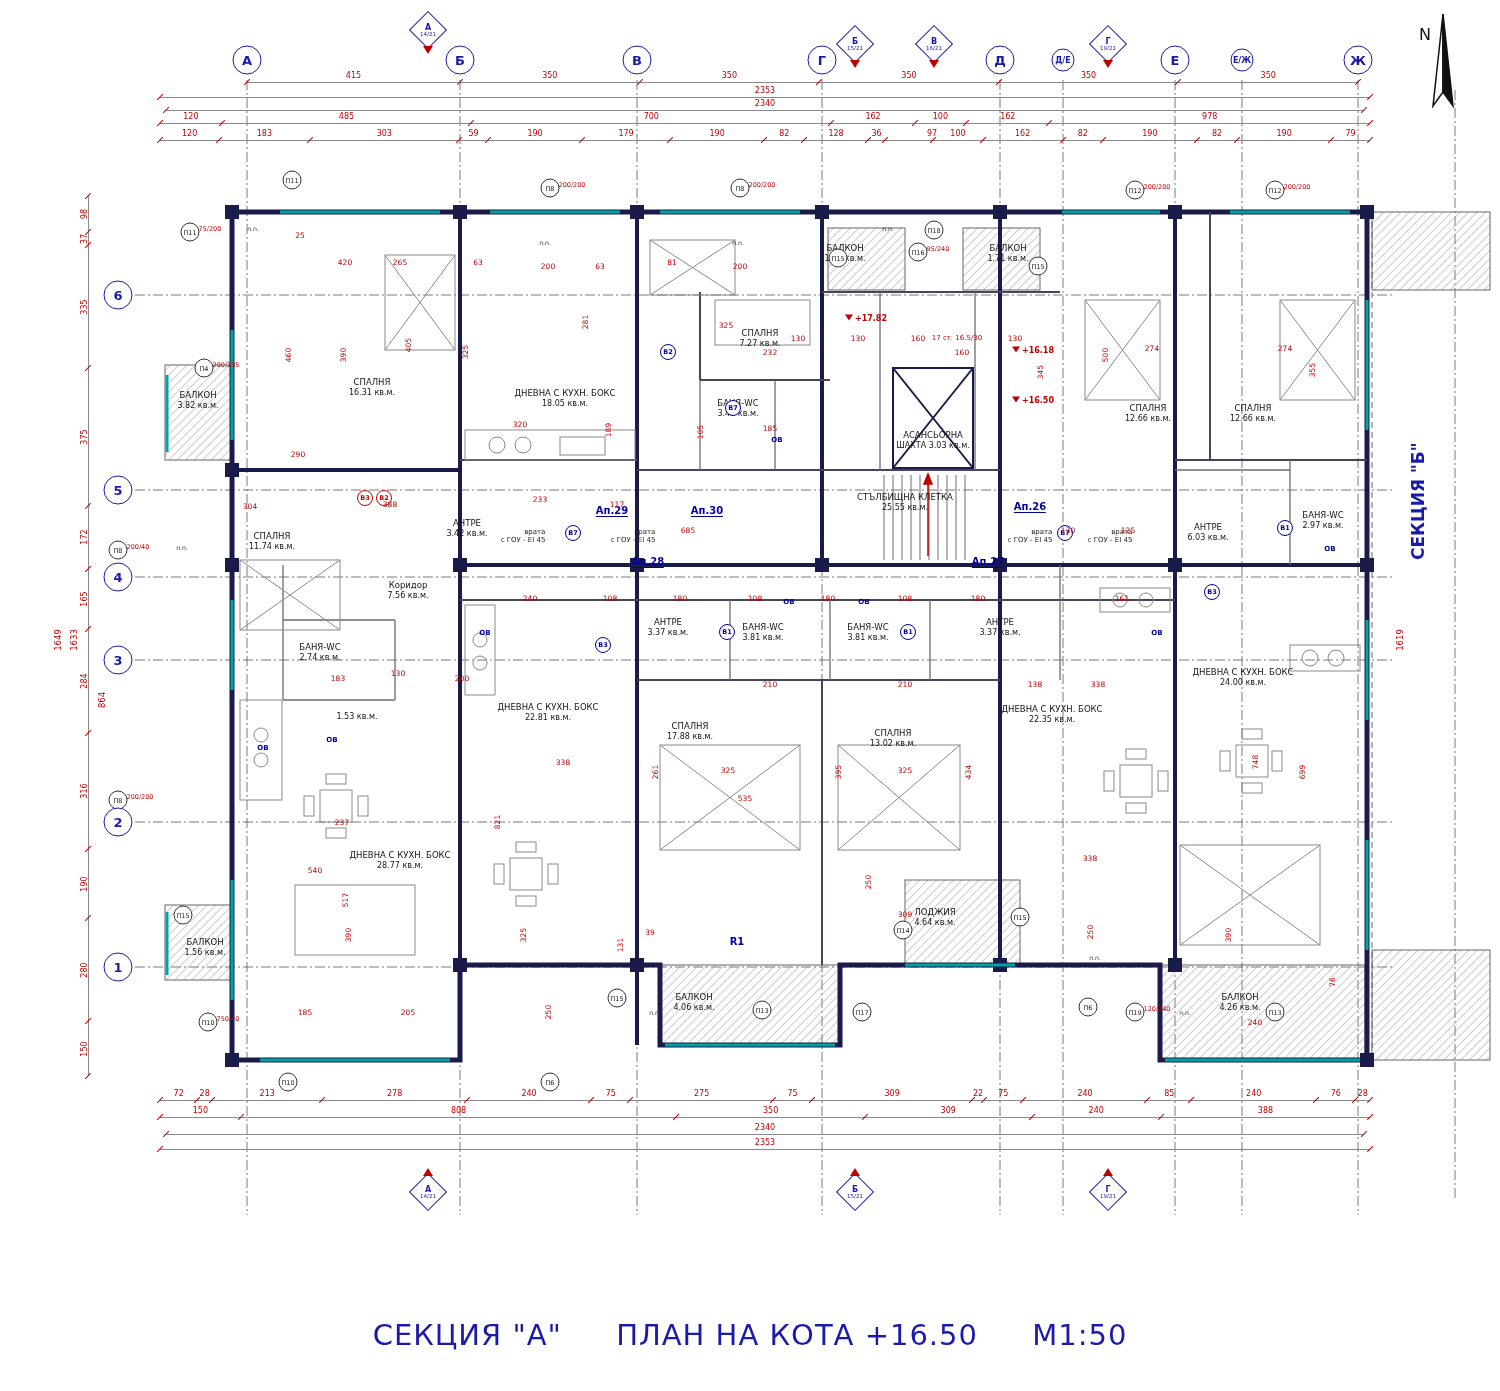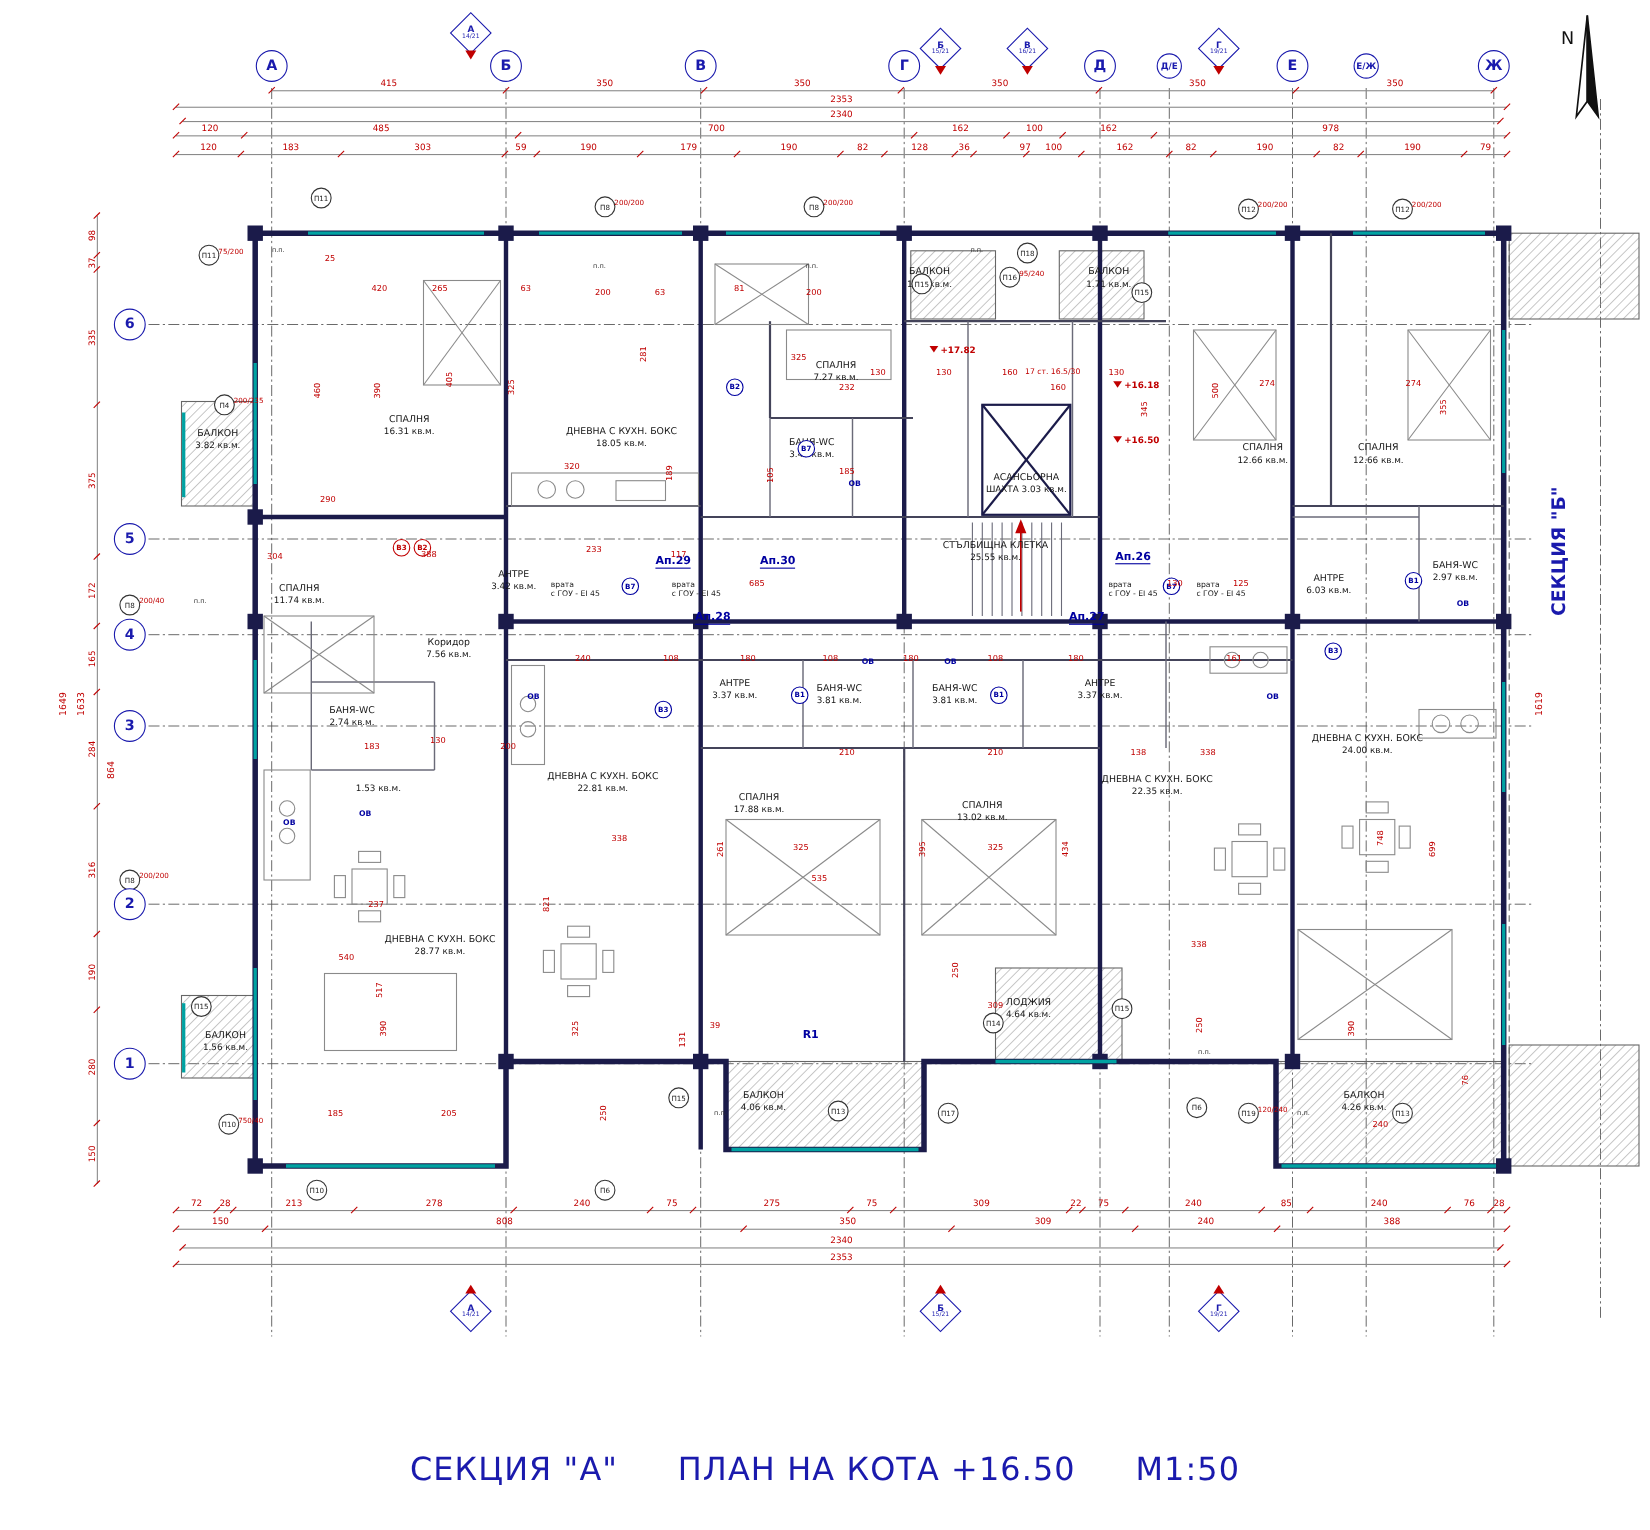--- a/index.html
+++ b/index.html
@@ -4,21 +4,21 @@
 <style>
   html,body{margin:0;padding:0;background:#fff;}
   body{font-family:"DejaVu Sans",sans-serif;}
   #canvas{position:relative;width:1500px;height:1391px;background:#fff;overflow:hidden;}
   #plan-svg{position:absolute;left:0;top:0;z-index:1;}
   #labels{position:absolute;left:0;top:0;width:100%;height:100%;z-index:3;}
   .room{position:absolute;transform:translate(-50%,-50%);text-align:center;line-height:1.15;pointer-events:none;}
   .room .rn{font-size:8.5px;color:#151515;white-space:nowrap;}
   .room .ra{font-size:8px;color:#151515;white-space:nowrap;}
   .apt{position:absolute;transform:translate(-50%,-50%);font-size:10px;font-weight:bold;color:#0000a0;border-bottom:1px solid #0000a0;white-space:nowrap;}
-  .note{position:absolute;transform:translate(-50%,-50%);font-size:7px;color:#222;white-space:pre-line;text-align:left;line-height:1.2;}
+  .note{position:absolute;transform:translate(-50%,-50%);font-size:7px;color:#222;white-space:pre-line;text-align:right;line-height:1.2;}
   .note.red{color:#c00000;}
   .note.blue{color:#0000a0;font-size:10px;font-weight:bold;}
   .lvl{position:absolute;transform:translate(-50%,-50%);font-size:8px;font-weight:bold;color:#c00000;white-space:nowrap;}
   .lvl::before{content:"";display:inline-block;width:0;height:0;border-left:4px solid transparent;border-right:4px solid transparent;border-top:6px solid #c00000;margin-right:2px;}
   .pan{position:absolute;transform:translate(-50%,-50%);width:17px;height:17px;border:1px solid #333;border-radius:50%;background:#fff;display:flex;align-items:center;justify-content:center;font-size:6.5px;color:#222;}
   .pan .frac{position:absolute;left:17px;top:1px;color:#c00000;font-size:6.5px;white-space:nowrap;}
   .vent{position:absolute;transform:translate(-50%,-50%);width:14px;height:14px;border:1px solid #0000a0;border-radius:50%;background:#fff;display:flex;align-items:center;justify-content:center;font-size:6.5px;font-weight:bold;color:#0000a0;}
   .vent.red{border-color:#c00000;color:#c00000;}
   .ov{position:absolute;transform:translate(-50%,-50%);font-size:7px;font-weight:bold;color:#0000a0;white-space:nowrap;}
   .pp{position:absolute;transform:translate(-50%,-50%);font-size:6px;color:#333;white-space:nowrap;}
@@ -335,21 +335,21 @@
         <div class="ra">6.03 кв.м.</div>
       </div>
       <div class="room" style="left: 1323px; top: 520px;">
         <div class="rn">БАНЯ-WC</div>
         <div class="ra">2.97 кв.м.</div>
       </div>
       <div class="room" style="left: 320px; top: 652px;">
         <div class="rn">БАНЯ-WC</div>
         <div class="ra">2.74 кв.м.</div>
       </div>
-      <div class="room" style="left: 344px; top: 717px;">
+      <div class="room" style="left: 357px; top: 717px;">
         <div class="ra">1.53 кв.м.</div>
       </div>
       <div class="room" style="left: 668px; top: 627px;">
         <div class="rn">АНТРЕ</div>
         <div class="ra">3.37 кв.м.</div>
       </div>
       <div class="room" style="left: 763px; top: 632px;">
         <div class="rn">БАНЯ-WC</div>
         <div class="ra">3.81 кв.м.</div>
       </div>

